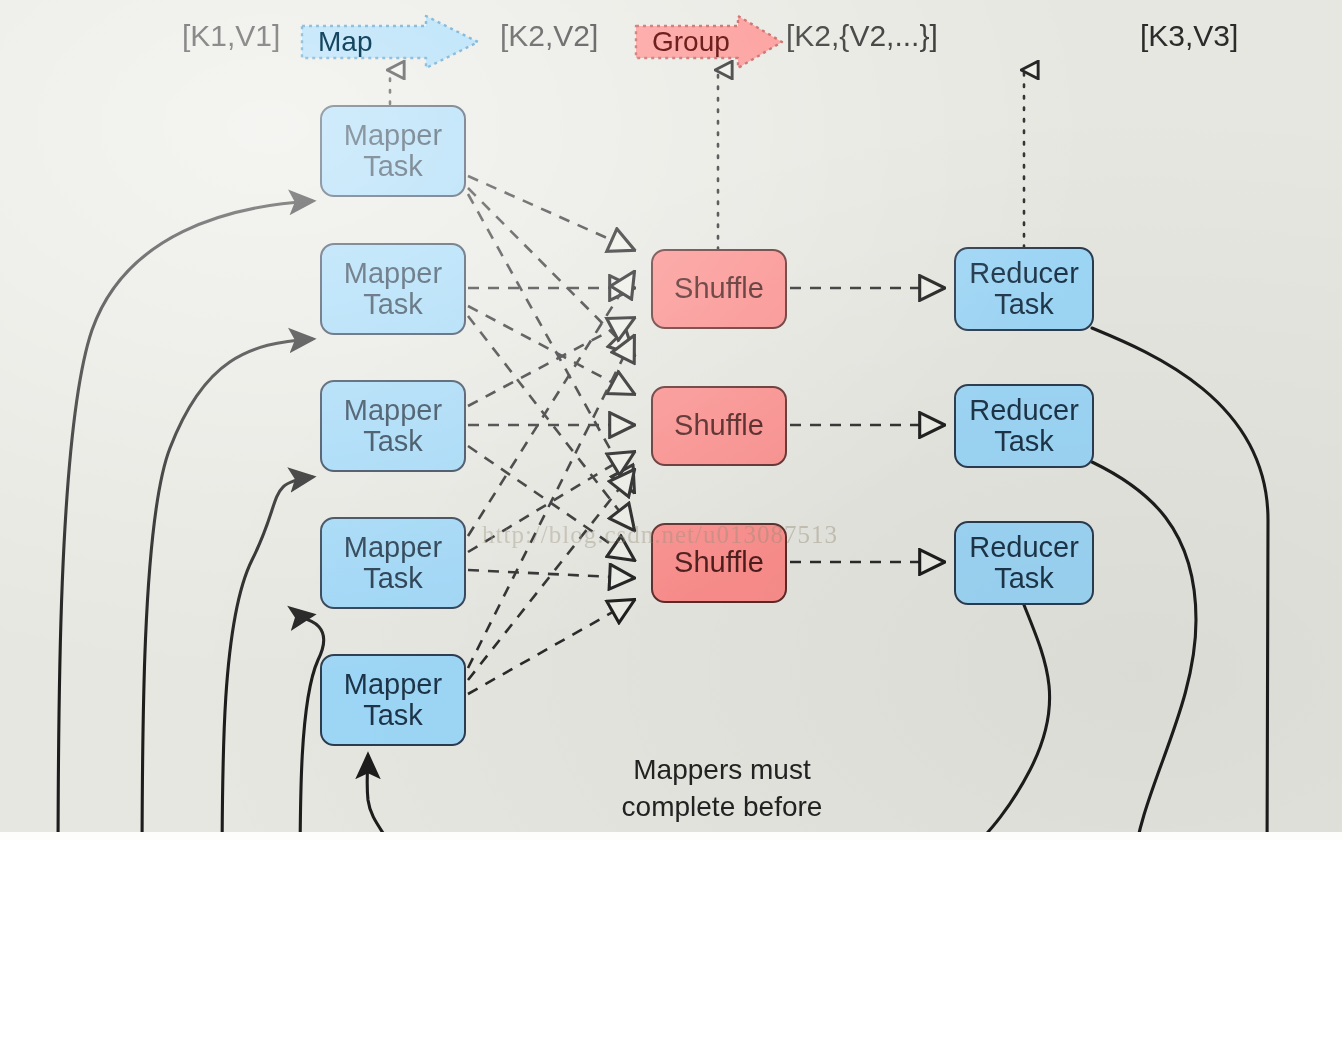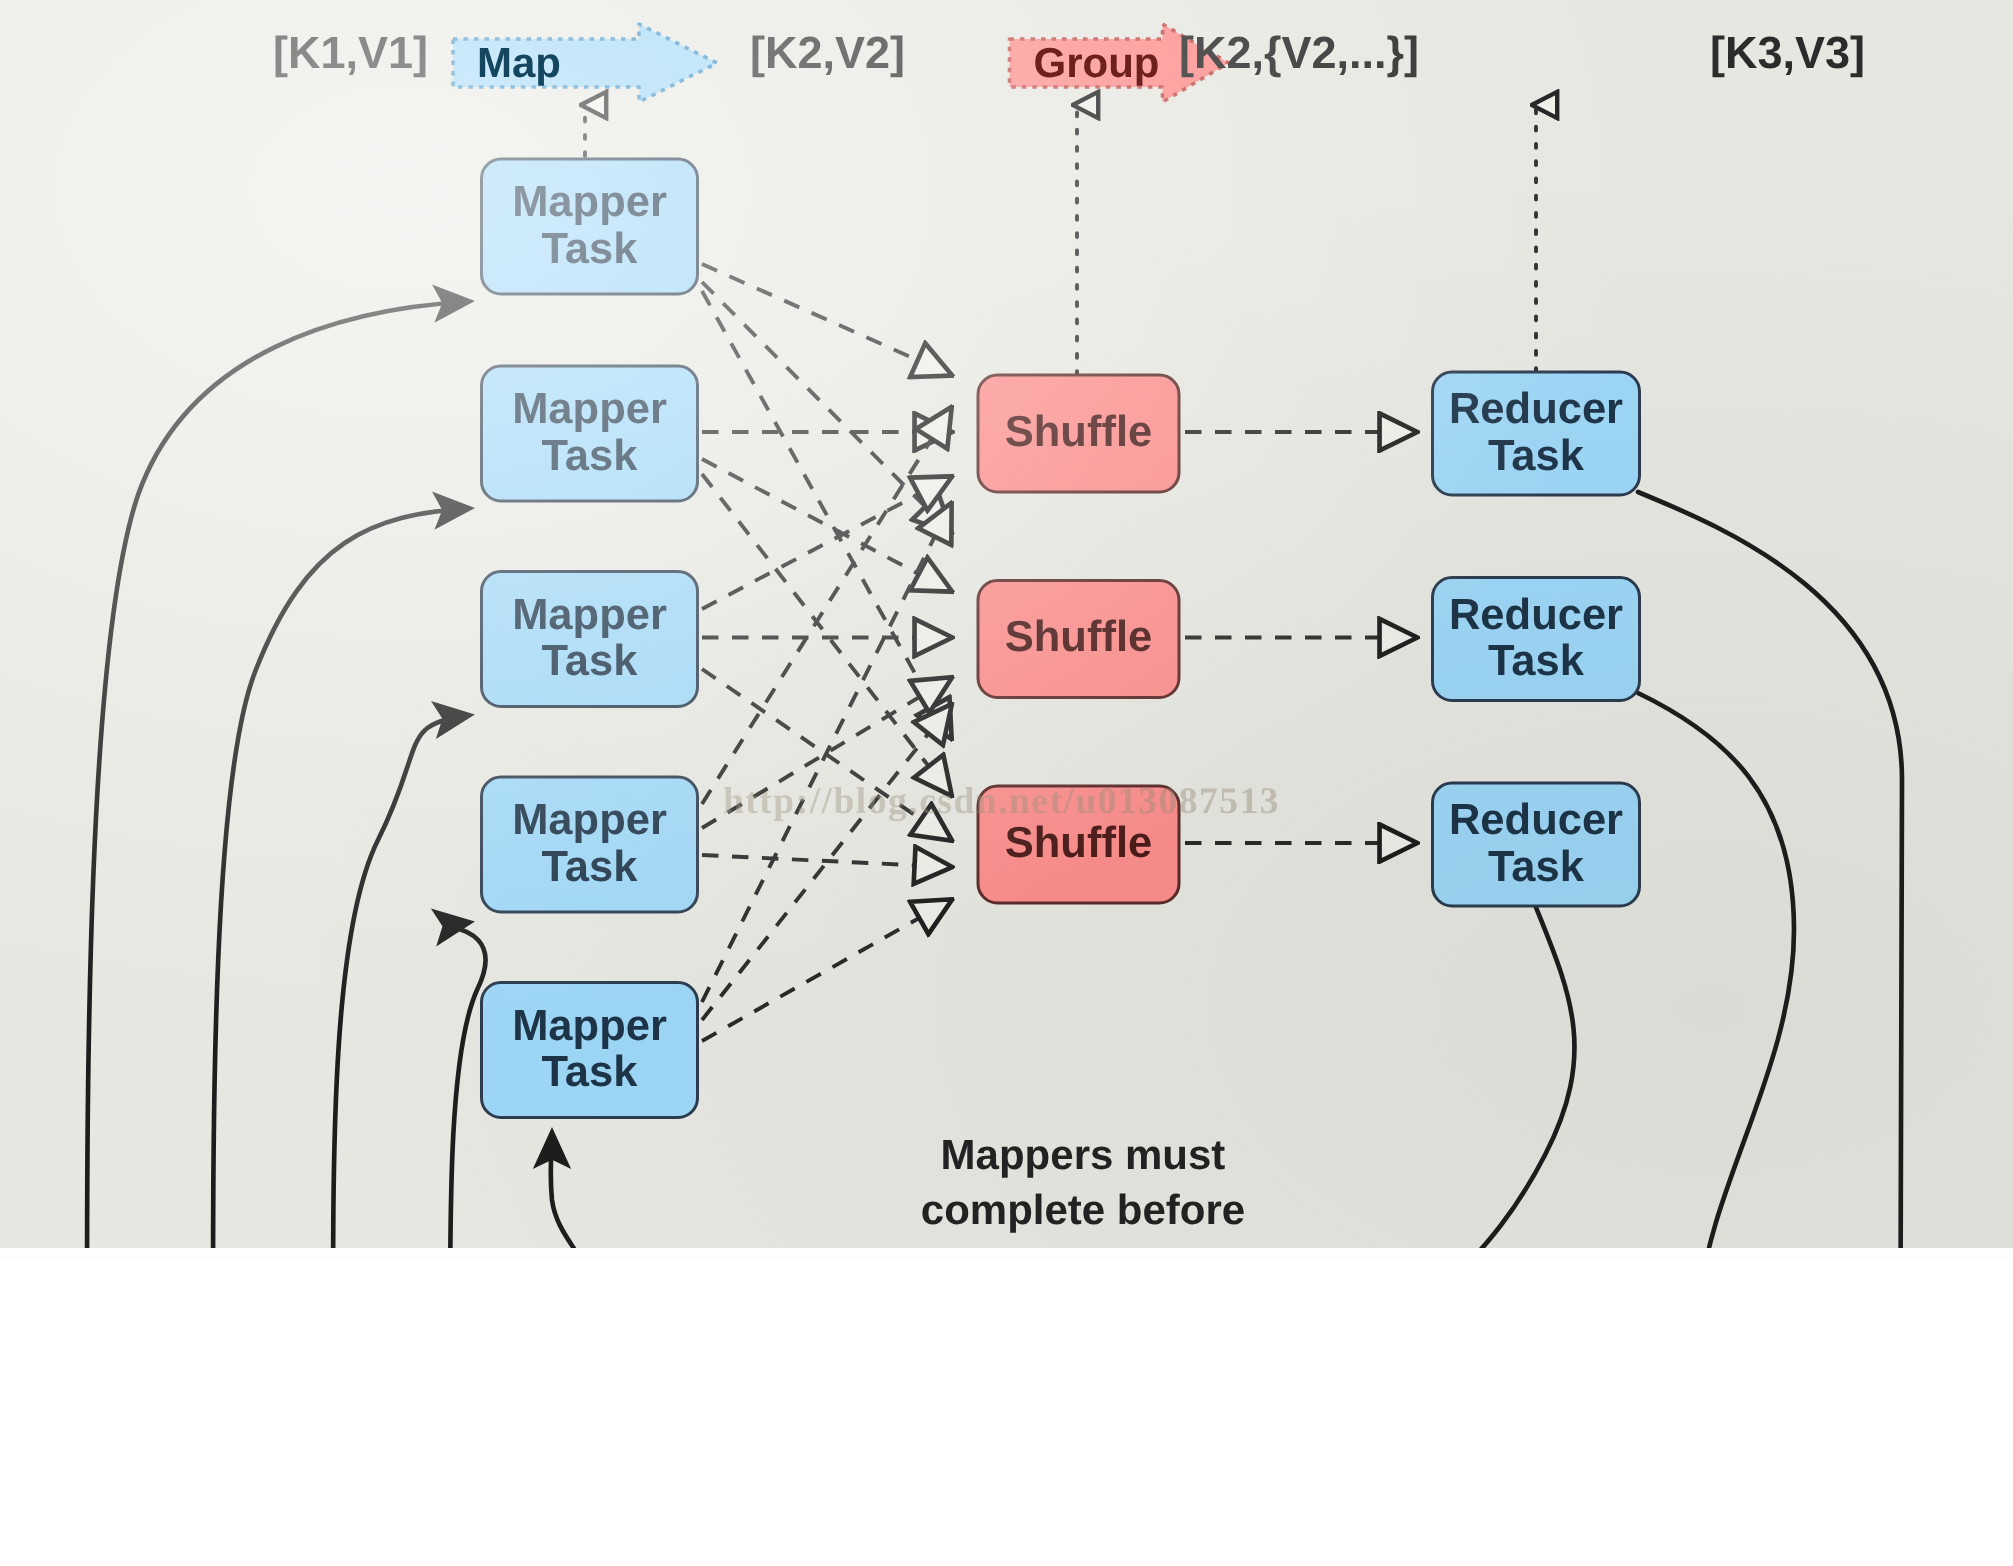--- a/index.html
+++ b/index.html
@@ -7,21 +7,20 @@
   body{
     font-family:"Liberation Sans", sans-serif;
     -webkit-font-smoothing:antialiased;
   }
   #stage{
     position:relative;
     width:1342px;
     height:840px;
     background:#e7e7e1;
     overflow:hidden;
-    font-weight:bold;
   }
   
   #paper-grain{
     position:absolute; inset:0;
     background:
       radial-gradient(ellipse at 20% 15%, rgba(255,255,255,0.55) 0%, rgba(255,255,255,0) 55%),
       radial-gradient(ellipse at 85% 80%, rgba(0,0,0,0.05) 0%, rgba(0,0,0,0) 60%);
     pointer-events:none;
   }
   #bottom-strip{
@@ -196,21 +195,21 @@
 
   <div class="block-arrow ba-blue" style="left:300px; top:14px; width:180px; height:56px;">
     <svg class="ba-shape" viewBox="0 0 180 56" preserveAspectRatio="none">
       <path d="M2,12 L126,12 L126,2 L178,28 L126,54 L126,44 L2,44 Z" fill="#9ed7f7" stroke="#3b8fc4" stroke-width="2.4" stroke-dasharray="3 4" stroke-linejoin="round"></path>
     </svg>
     <span class="ba-text">Map</span>
   </div>
 
   <div class="banner-label" style="left:500px; top:19px;">[K2,V2]</div>
 
-  <div class="block-arrow ba-red" style="left:671px; top:14px; width:150px; height:56px;">
+  <div class="block-arrow ba-red" style="left:634px; top:14px; width:150px; height:56px;">
     <svg class="ba-shape" viewBox="0 0 150 56" preserveAspectRatio="none">
       <path d="M2,12 L104,12 L104,2 L148,28 L104,54 L104,44 L2,44 Z" fill="#fc8e8c" stroke="#c2534f" stroke-width="2.4" stroke-dasharray="3 4" stroke-linejoin="round"></path>
     </svg>
     <span class="ba-text">Group</span>
   </div>
 
   <div class="banner-label" style="left:786px; top:19px;">[K2,{V2,...}]</div>
 
 
   <div class="banner-label" style="left:1140px; top:19px;">[K3,V3]</div>

